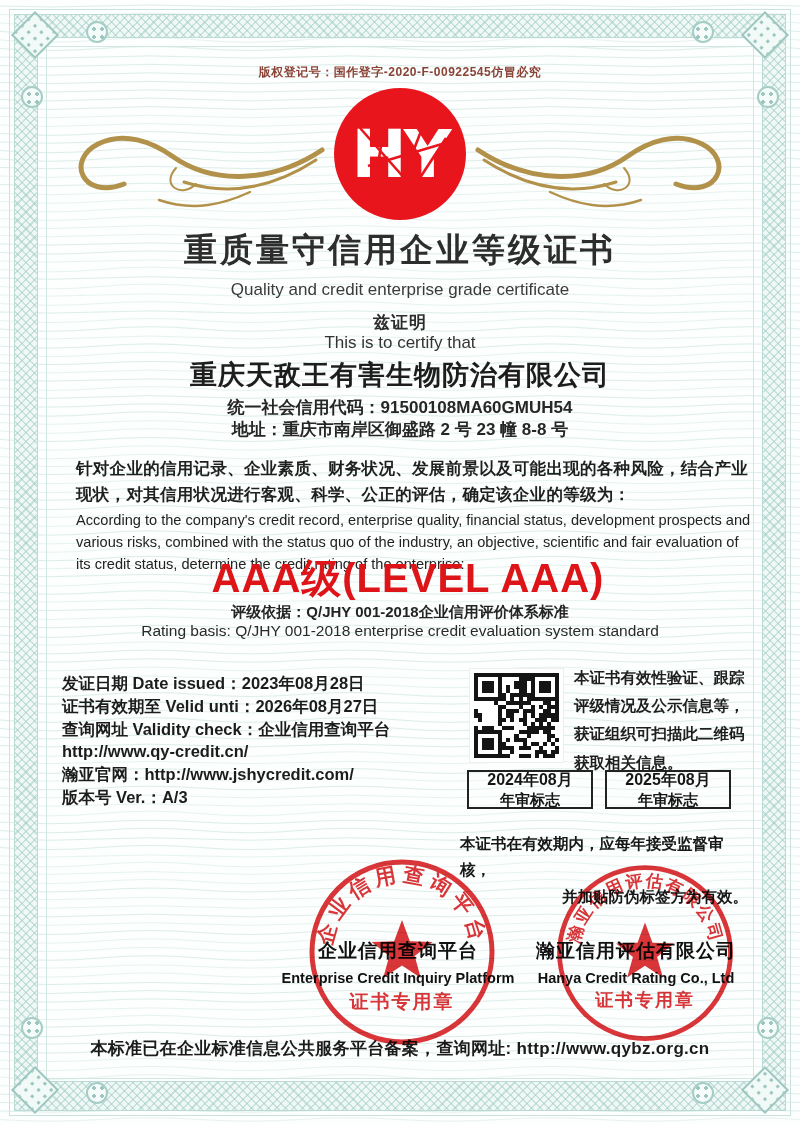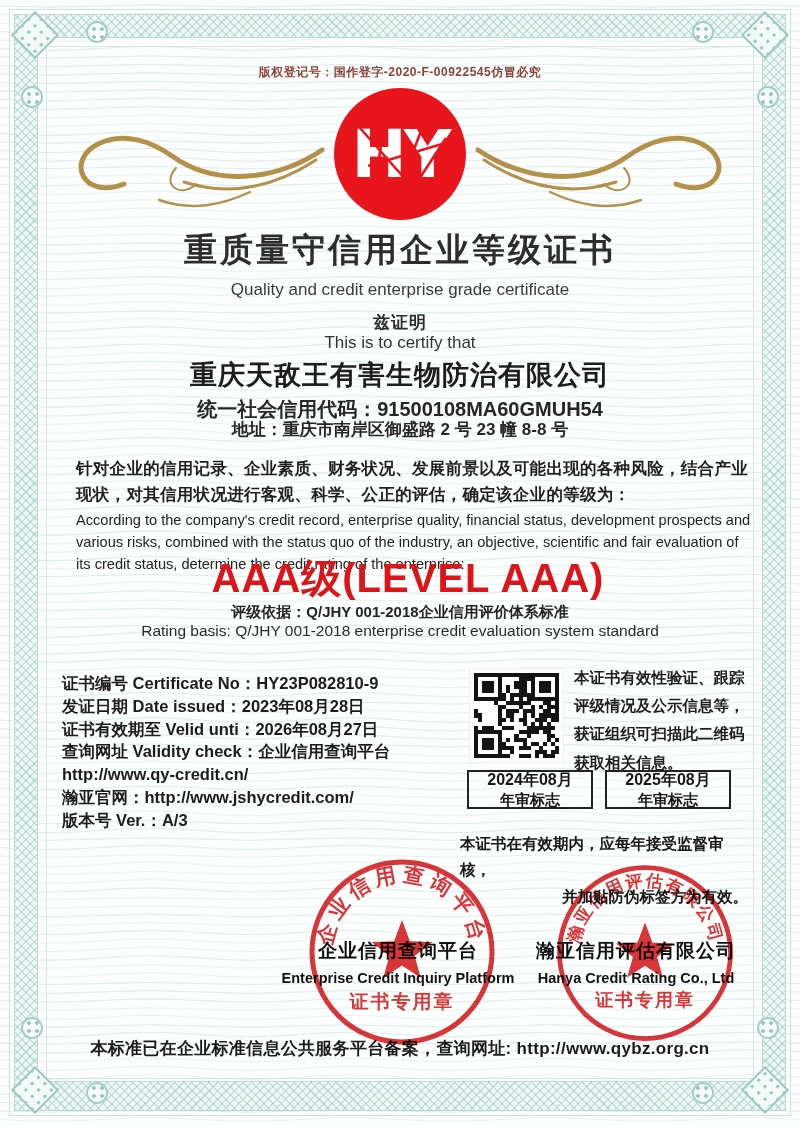--- a/index.html
+++ b/index.html
@@ -36,21 +36,21 @@
   .copyright{top:64px;font-size:12px;font-weight:600;color:#8a4336;letter-spacing:.5px;}
   .logo{left:330px;top:84px;width:140px;height:140px;}
   .flourish{top:112px;width:268px;height:105px;}
   .fl-left{left:64px;}
   .fl-right{left:468px;transform:scaleX(-1);}
   .title-cn{top:228px;font-size:33px;font-weight:600;color:#2d2d2d;letter-spacing:3px;}
   .title-en{top:280px;font-size:17px;font-weight:500;color:#3a3a3a;}
   .certify-cn{top:311px;font-size:17px;font-weight:600;color:#2c2c2c;letter-spacing:1px;}
   .certify-en{top:333px;font-size:17px;color:#333;}
   .company{top:357px;font-size:27px;font-weight:800;color:#1d1d1d;letter-spacing:1px;}
-  .credit-code{top:396px;font-size:20px;font-weight:600;color:#262626;}
+  .credit-code{top:396px;font-size:17px;font-weight:600;color:#262626;}
   .address{top:418px;font-size:17px;font-weight:600;color:#262626;}
   .paras{left:76px;top:456px;width:678px;}
   .para-cn{font-size:16.5px;font-weight:700;color:#1f1f1f;line-height:1.55;letter-spacing:.3px;}
   .para-en{margin-top:3px;font-size:14.6px;font-weight:500;color:#222;line-height:1.5;}
   .grade{top:551px;font-size:40px;font-weight:800;color:#dd1418;letter-spacing:1px;padding-left:16px;}
   .basis-cn{top:603px;font-size:15px;font-weight:700;color:#242424;}
   .basis-en{top:622px;font-size:15.5px;font-weight:500;color:#2a2a2a;}
   .details{left:62px;top:672px;width:402px;font-size:16.5px;font-weight:600;color:#1c1c1c;line-height:22.8px;}
   .qr-wrap{left:469px;top:668px;width:95px;height:95px;background:#fff;padding:4px;border:1px solid #eee;}
   .qr-grid{display:grid;width:100%;height:100%;grid-template-columns:repeat(21,1fr);grid-template-rows:repeat(21,1fr);}
@@ -282,21 +282,20 @@
   <div class="abs paras">
     <div class="para-cn">针对企业的信用记录、企业素质、财务状况、发展前景以及可能出现的各种风险，结合产业现状，对其信用状况进行客观、科学、公正的评估，确定该企业的等级为：</div>
     <div class="para-en">According to the company's credit record, enterprise quality, financial status, development prospects and various risks, combined with the status quo of the industry, an objective, scientific and fair evaluation of its credit status, determine the credit rating of the enterprise:</div>
   </div>
 
   <div class="abs ctr grade">AAA级(LEVEL AAA)</div>
   <div class="abs ctr basis-cn">评级依据：Q/JHY 001-2018企业信用评价体系标准</div>
   <div class="abs ctr basis-en">Rating basis: Q/JHY 001-2018 enterprise credit evaluation system standard</div>
 
   <div class="abs details">
-    <div>证书编号 Certificate No：HY23P082810-9</div>
     <div>发证日期 Date issued：2023年08月28日</div>
     <div>证书有效期至 Velid unti：2026年08月27日</div>
     <div>查询网址 Validity check：企业信用查询平台</div>
     <div>http://www.qy-credit.cn/</div>
     <div>瀚亚官网：http://www.jshycredit.com/</div>
     <div>版本号 Ver.：A/3</div>
   </div>
 
   <div class="abs qr-wrap">
     <div class="qr-grid">

